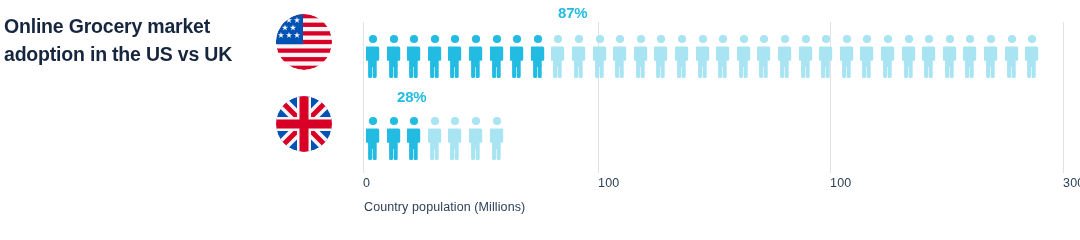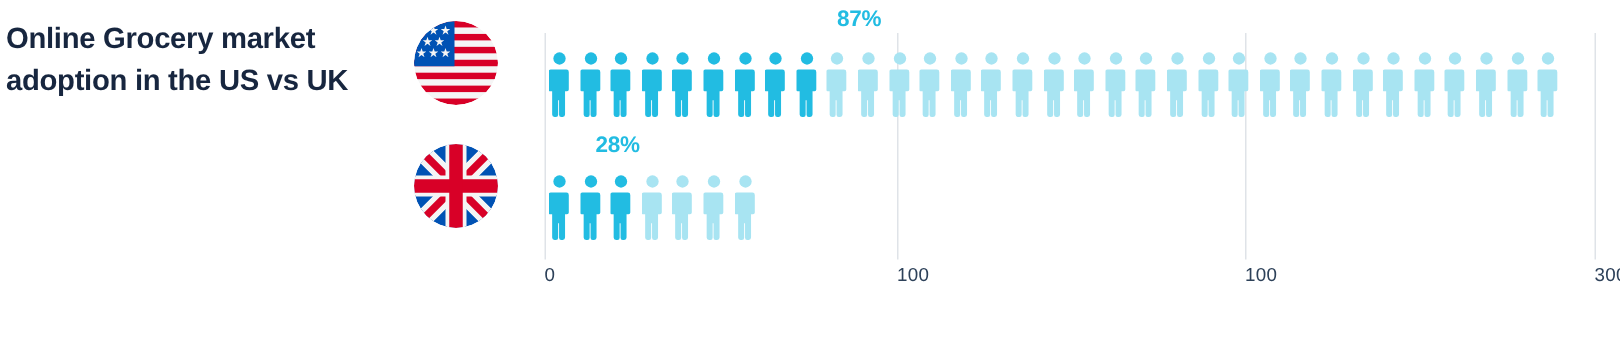--- a/index.html
+++ b/index.html
@@ -191,20 +191,21 @@
     <div class="gridline" style="left:0px;"></div>
     <div class="gridline" style="left:235px;"></div>
     <div class="gridline" style="left:467px;"></div>
     <div class="gridline" style="left:700px;"></div>
 
     <div class="tick-label" style="left:0px;">0</div>
     <div class="tick-label" style="left:235px;">100</div>
     <div class="tick-label" style="left:467px;">100</div>
     <div class="tick-label" style="left:700px;">300</div>
 
+    <div class="axis-title">Country population (Millions)</div>
 
     <div class="picto-row" id="row-us" style="width: 679.8px;">
         <span class="figure" style="left:0.00px;">
           <svg viewBox="0 0 14 44" xmlns="http://www.w3.org/2000/svg">
             <circle cx="7" cy="5" r="4.1" fill="#22bce2"></circle>
             <path d="M2.4,12.4 h9.2 a1.6,1.6 0 0 1 1.6,1.6 v11.6 a1.2,1.2 0 0 1 -1.2,1.2 h-1.3 v15.6 a1.6,1.6 0 0 1 -1.6,1.6 h-0.9 a1.5,1.5 0 0 1 -1.5,-1.5 v-9.6 h-0.6 v9.6 a1.5,1.5 0 0 1 -1.5,1.5 h-0.9 a1.6,1.6 0 0 1 -1.6,-1.6 v-15.6 h-1.3 a1.2,1.2 0 0 1 -1.2,-1.2 v-11.6 a1.6,1.6 0 0 1 1.6,-1.6 z" fill="#22bce2"></path>
           </svg>
         </span>
         <span class="figure" style="left:20.60px;">
           <svg viewBox="0 0 14 44" xmlns="http://www.w3.org/2000/svg">

